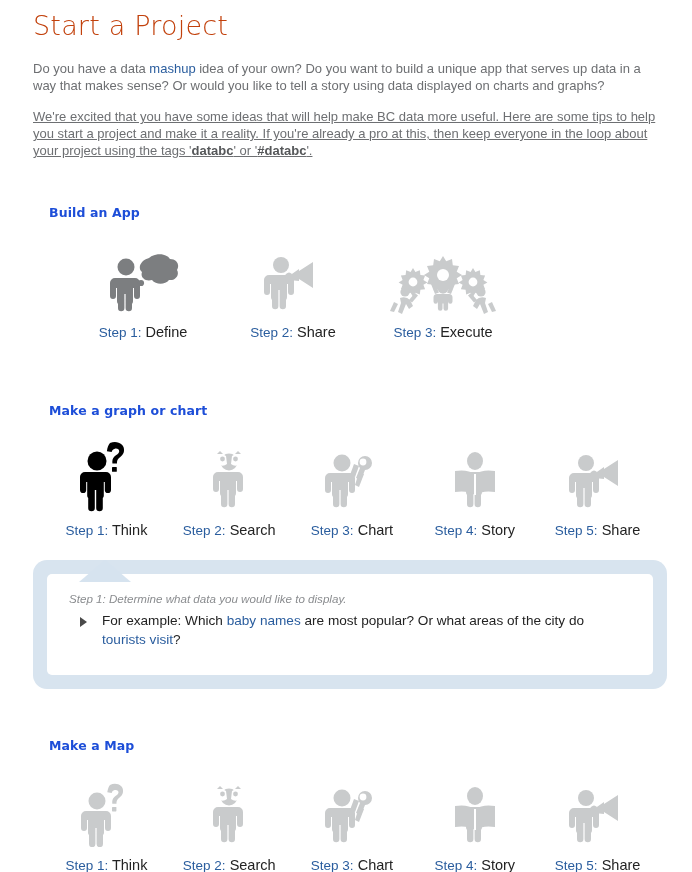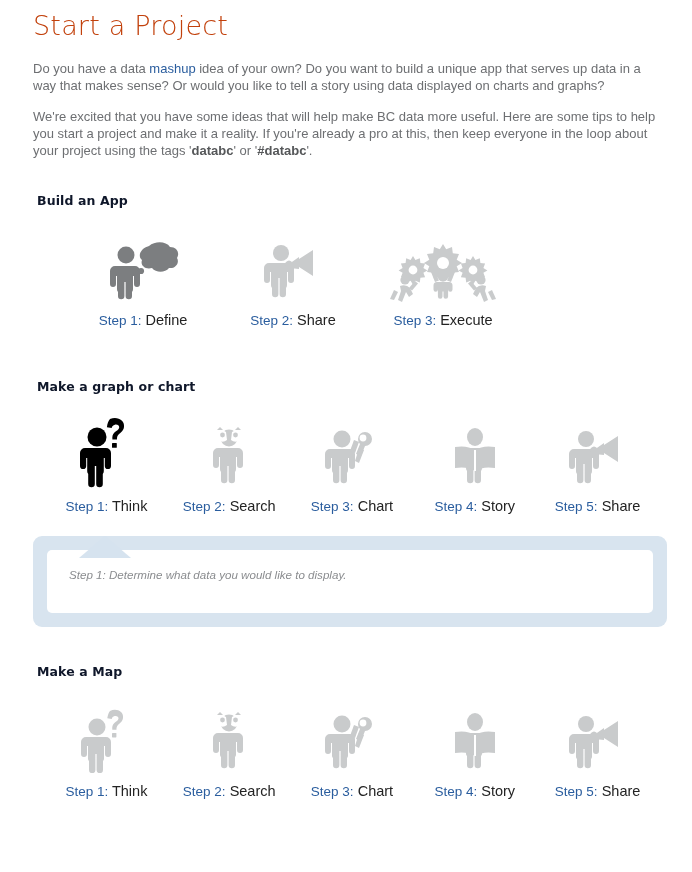--- a/index.html
+++ b/index.html
@@ -36,36 +36,36 @@
 
   
   .intro {
     font-size: 13px;
     line-height: 17px;
     color: #6d6f72;
     margin: 0;
     max-width: 628px;
   }
   .intro.first { padding-top: 17px; }
-  .intro.second { padding-top: 14px; }
+  .intro.second { padding-top: 14px; text-decoration: underline; }
   .intro b { color: #555759; font-weight: bold; }
   a.link {
     color: #2a5d9e;
     text-decoration: none;
   }
 
   
   .section { margin-top: 0; }
   .section-title {
     font-family: "DejaVu Sans", sans-serif;
     font-size: 12.5px;
     font-weight: bold;
-    color: #0f172a;
+    color: #1d4ed8;
     letter-spacing: 0.1px;
-    margin: 4px;
+    margin: 16px;
   }
 
   .steps-row {
     display: flex;
     align-items: flex-end;
     justify-content: flex-start;
     margin-top: 22px;
   }
   .step {
     display: flex;
@@ -110,21 +110,21 @@
     border-left: 26px solid transparent;
     border-right: 26px solid transparent;
     border-bottom: 22px solid #d6e3ef;
     position: absolute;
     left: 46px;
     top: 0;
   }
   .callout-outer {
     margin-top: 20px;
     background: #d8e4ef;
-    border-radius: 9px;
+    border-radius: 14px;
     padding: 14px;
     width: 634px;
     box-sizing: border-box;
   }
   .callout-inner {
     background: #ffffff;
     border-radius: 5px;
     padding: 18px 22px 26px 22px;
   }
   .callout-lead {
@@ -358,20 +358,25 @@
         </div>
       </div>
 
     </div>
 
     <div class="callout-wrap">
       <div class="callout-arrow"></div>
       <div class="callout-outer">
         <div class="callout-inner">
           <p class="callout-lead">Step 1: Determine what data you would like to display.</p>
+          <ul class="callout-list">
+            <li>
+              <span class="bullet-tri"></span><span>For example: Which </span><a class="link" href="#">baby names</a><span> are most popular? Or what areas of the city do </span><a class="link" href="#">tourists visit</a><span>?</span>
+            </li>
+          </ul>
         </div>
       </div>
     </div>
   </div>
 
   <div class="section sec-map">
     <h2 class="section-title">Make a Map</h2>
 
     <div class="steps-row row-five">
 

